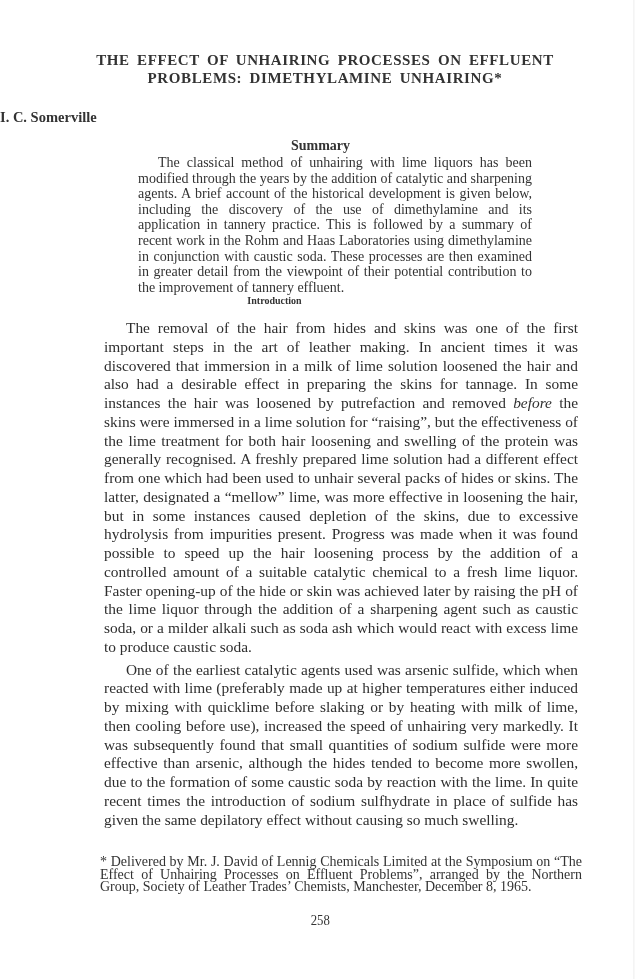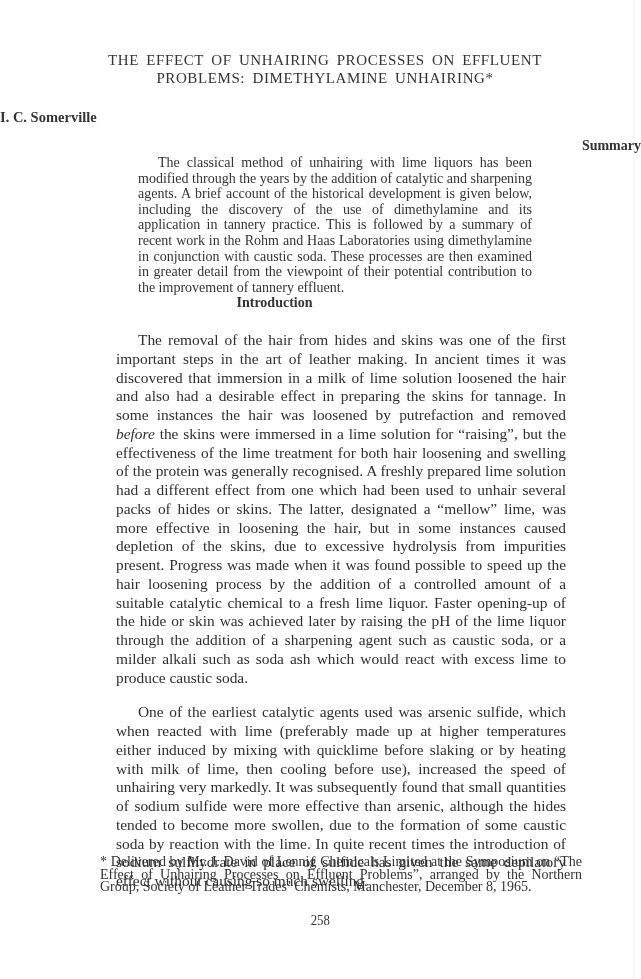--- a/index.html
+++ b/index.html
@@ -1,24 +1,24 @@
 <!DOCTYPE html>
 <html><head>
   <meta charset="utf-8">
   <style>
     html, body { margin: 0; padding: 0; background: #ffffff; }
     body { width: 641px; height: 979px; position: relative; overflow: hidden; font-family: "Liberation Serif", "DejaVu Serif", serif; color: #2a2a2a; }
     .edge { position: absolute; top: 0; right: 6px; width: 2px; height: 979px; background: linear-gradient(to right, #f2f2f2, #fafafa); }
-    .title { position: absolute; top: 51px; left: 70px; width: 510px; text-align: center; font-weight: normal; font-size: 15px; line-height: 18px; letter-spacing: 0.6px; word-spacing: 3px; color: #333; }
+    .title { position: absolute; top: 51px; left: 70px; width: 510px; text-align: center; font-weight: bold; font-size: 15px; line-height: 18px; letter-spacing: 0.6px; word-spacing: 3px; color: #333; }
     .author { position: absolute; top: 109px; left: 0; width: 641px; text-align: left; font-weight: bold; font-size: 14.5px; color: #333; }
-    .summary-head { position: absolute; top: 138px; left: 0; width: 641px; text-align: right; font-weight: bold; font-size: 14px; color: #333; }
+    .summary-head { position: absolute; top: 138px; left: 0; width: 641px; text-align: center; font-weight: bold; font-size: 14px; color: #333; }
     .summary { position: absolute; top: 155px; left: 138px; width: 394px; font-size: 14px; line-height: 15.6px; text-align: justify; text-indent: 20px; color: #333; }
-    .intro-head { position: absolute; top: 295px; left: 0; width: 549px; text-align: center; font-weight: bold; font-size: 14px; color: #333; }
+    .intro-head { position: absolute; top: 295px; left: 0; width: 549px; text-align: center; font-weight: bold; font-size: 10px; color: #333; }
     .body-text { position: absolute; top: 315px; left: 100px; width: 482px; font-size: 15.4px; line-height: 18.75px; text-align: justify; color: #2e2e2e; }
-    .body-text p { margin: 16px; text-indent: 22px; }
+    .body-text p { margin: 4px; text-indent: 22px; }
     .footnote { position: absolute; top: 856px; left: 100px; width: 482px; font-size: 14px; line-height: 12.5px; text-align: justify; color: #333; }
     .page-number { position: absolute; top: 912px; left: 0; width: 641px; text-align: center; font-size: 15px; color: #333; }
     .pn-wrap { display:inline-block; transform: scaleX(0.85); }
   </style>
 </head>
 <body>
 
 <div class="edge"></div>
 
 <div class="title">THE EFFECT OF UNHAIRING PROCESSES ON EFFLUENT PROBLEMS: DIMETHYLAMINE UNHAIRING*</div>

